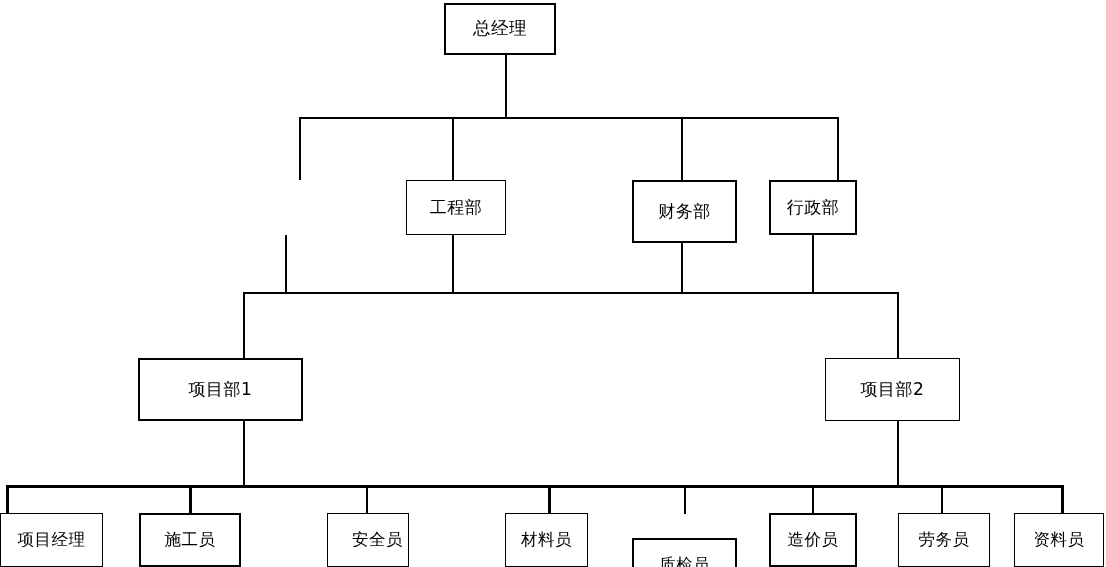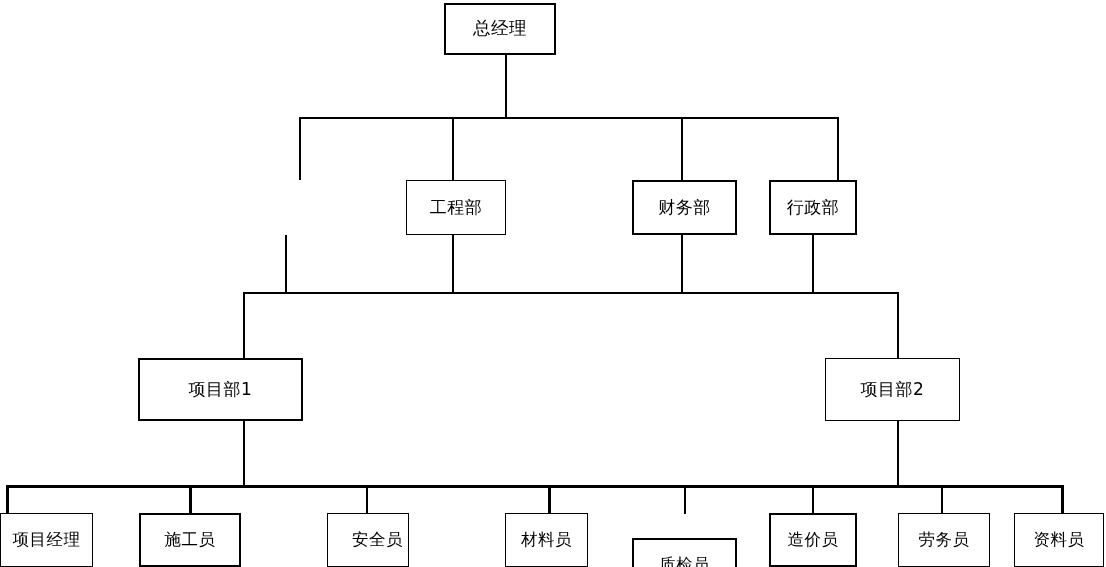--- a/index.html
+++ b/index.html
@@ -82,35 +82,35 @@
   <div class="edge v" style="left:941px; top:485px; height:29px;"></div>
   <div class="edge thick v" style="left:1061px; top:485px; height:29px;"></div>
 
   <div class="node heavy lvl1" style="left:444px; top:3px; width:112px; height:52px;">
     <span class="label">总经理</span>
   </div>
 
   <div class="node lvl2" style="left:406px; top:180px; width:100px; height:55px;">
     <span class="label">工程部</span>
   </div>
-  <div class="node heavy lvl2" style="left:632px; top:180px; width:105px; height:55px;">
+  <div class="node heavy lvl2" style="left:632px; top:180px; width:105px; height:63px;">
     <span class="label">财务部</span>
   </div>
   <div class="node heavy lvl2" style="left:769px; top:180px; width:88px; height:55px;">
     <span class="label">行政部</span>
   </div>
 
   <div class="node heavy lvl3" style="left:138px; top:358px; width:165px; height:63px;">
     <span class="label">项目部1</span>
   </div>
   <div class="node lvl3" style="left:825px; top:358px; width:135px; height:63px;">
     <span class="label">项目部2</span>
   </div>
 
-  <div class="node lvl4" style="left:0px; top:513px; width:93px; height:54px;">
+  <div class="node lvl4" style="left:0px; top:513px; width:103px; height:54px;">
     <span class="label">项目经理</span>
   </div>
   <div class="node heavy lvl4" style="left:139px; top:513px; width:102px; height:54px;">
     <span class="label">施工员</span>
   </div>
   <div class="node lvl4" style="left:327px; top:513px; width:82px; height:54px;padding-left:19px;">
     <span class="label">安全员</span>
   </div>
   <div class="node lvl4" style="left:505px; top:513px; width:83px; height:54px;">
     <span class="label">材料员</span>

